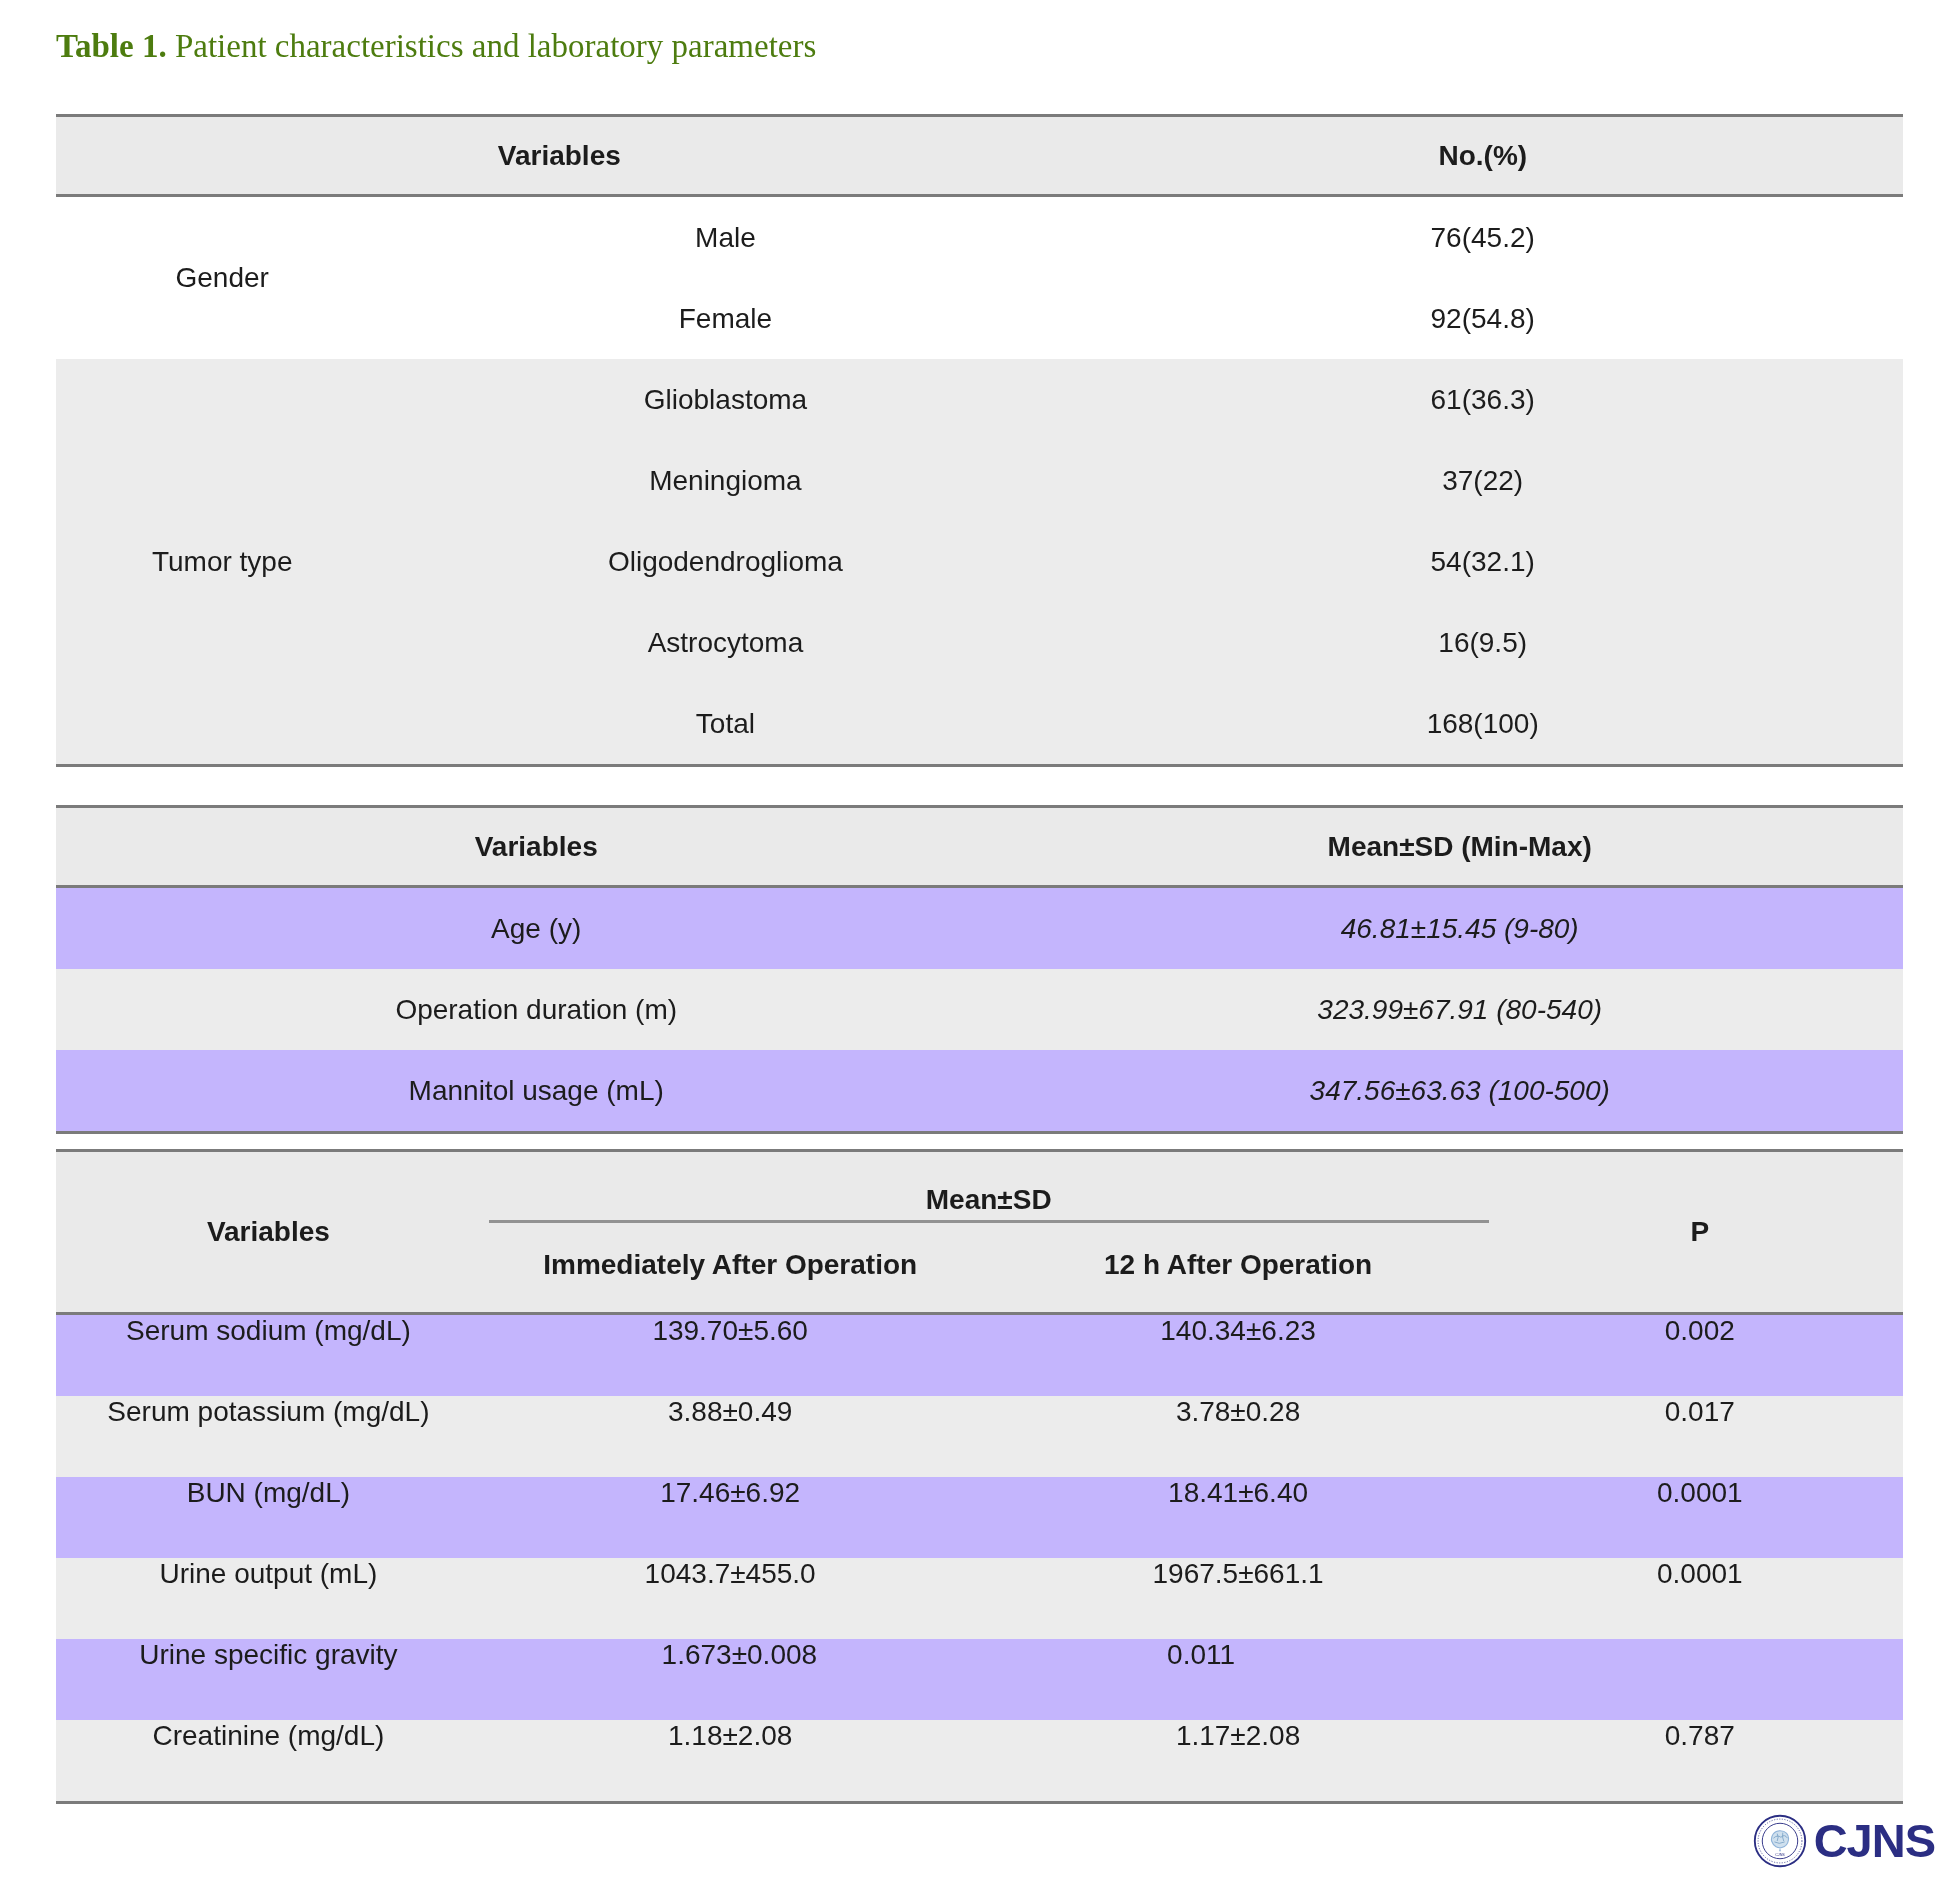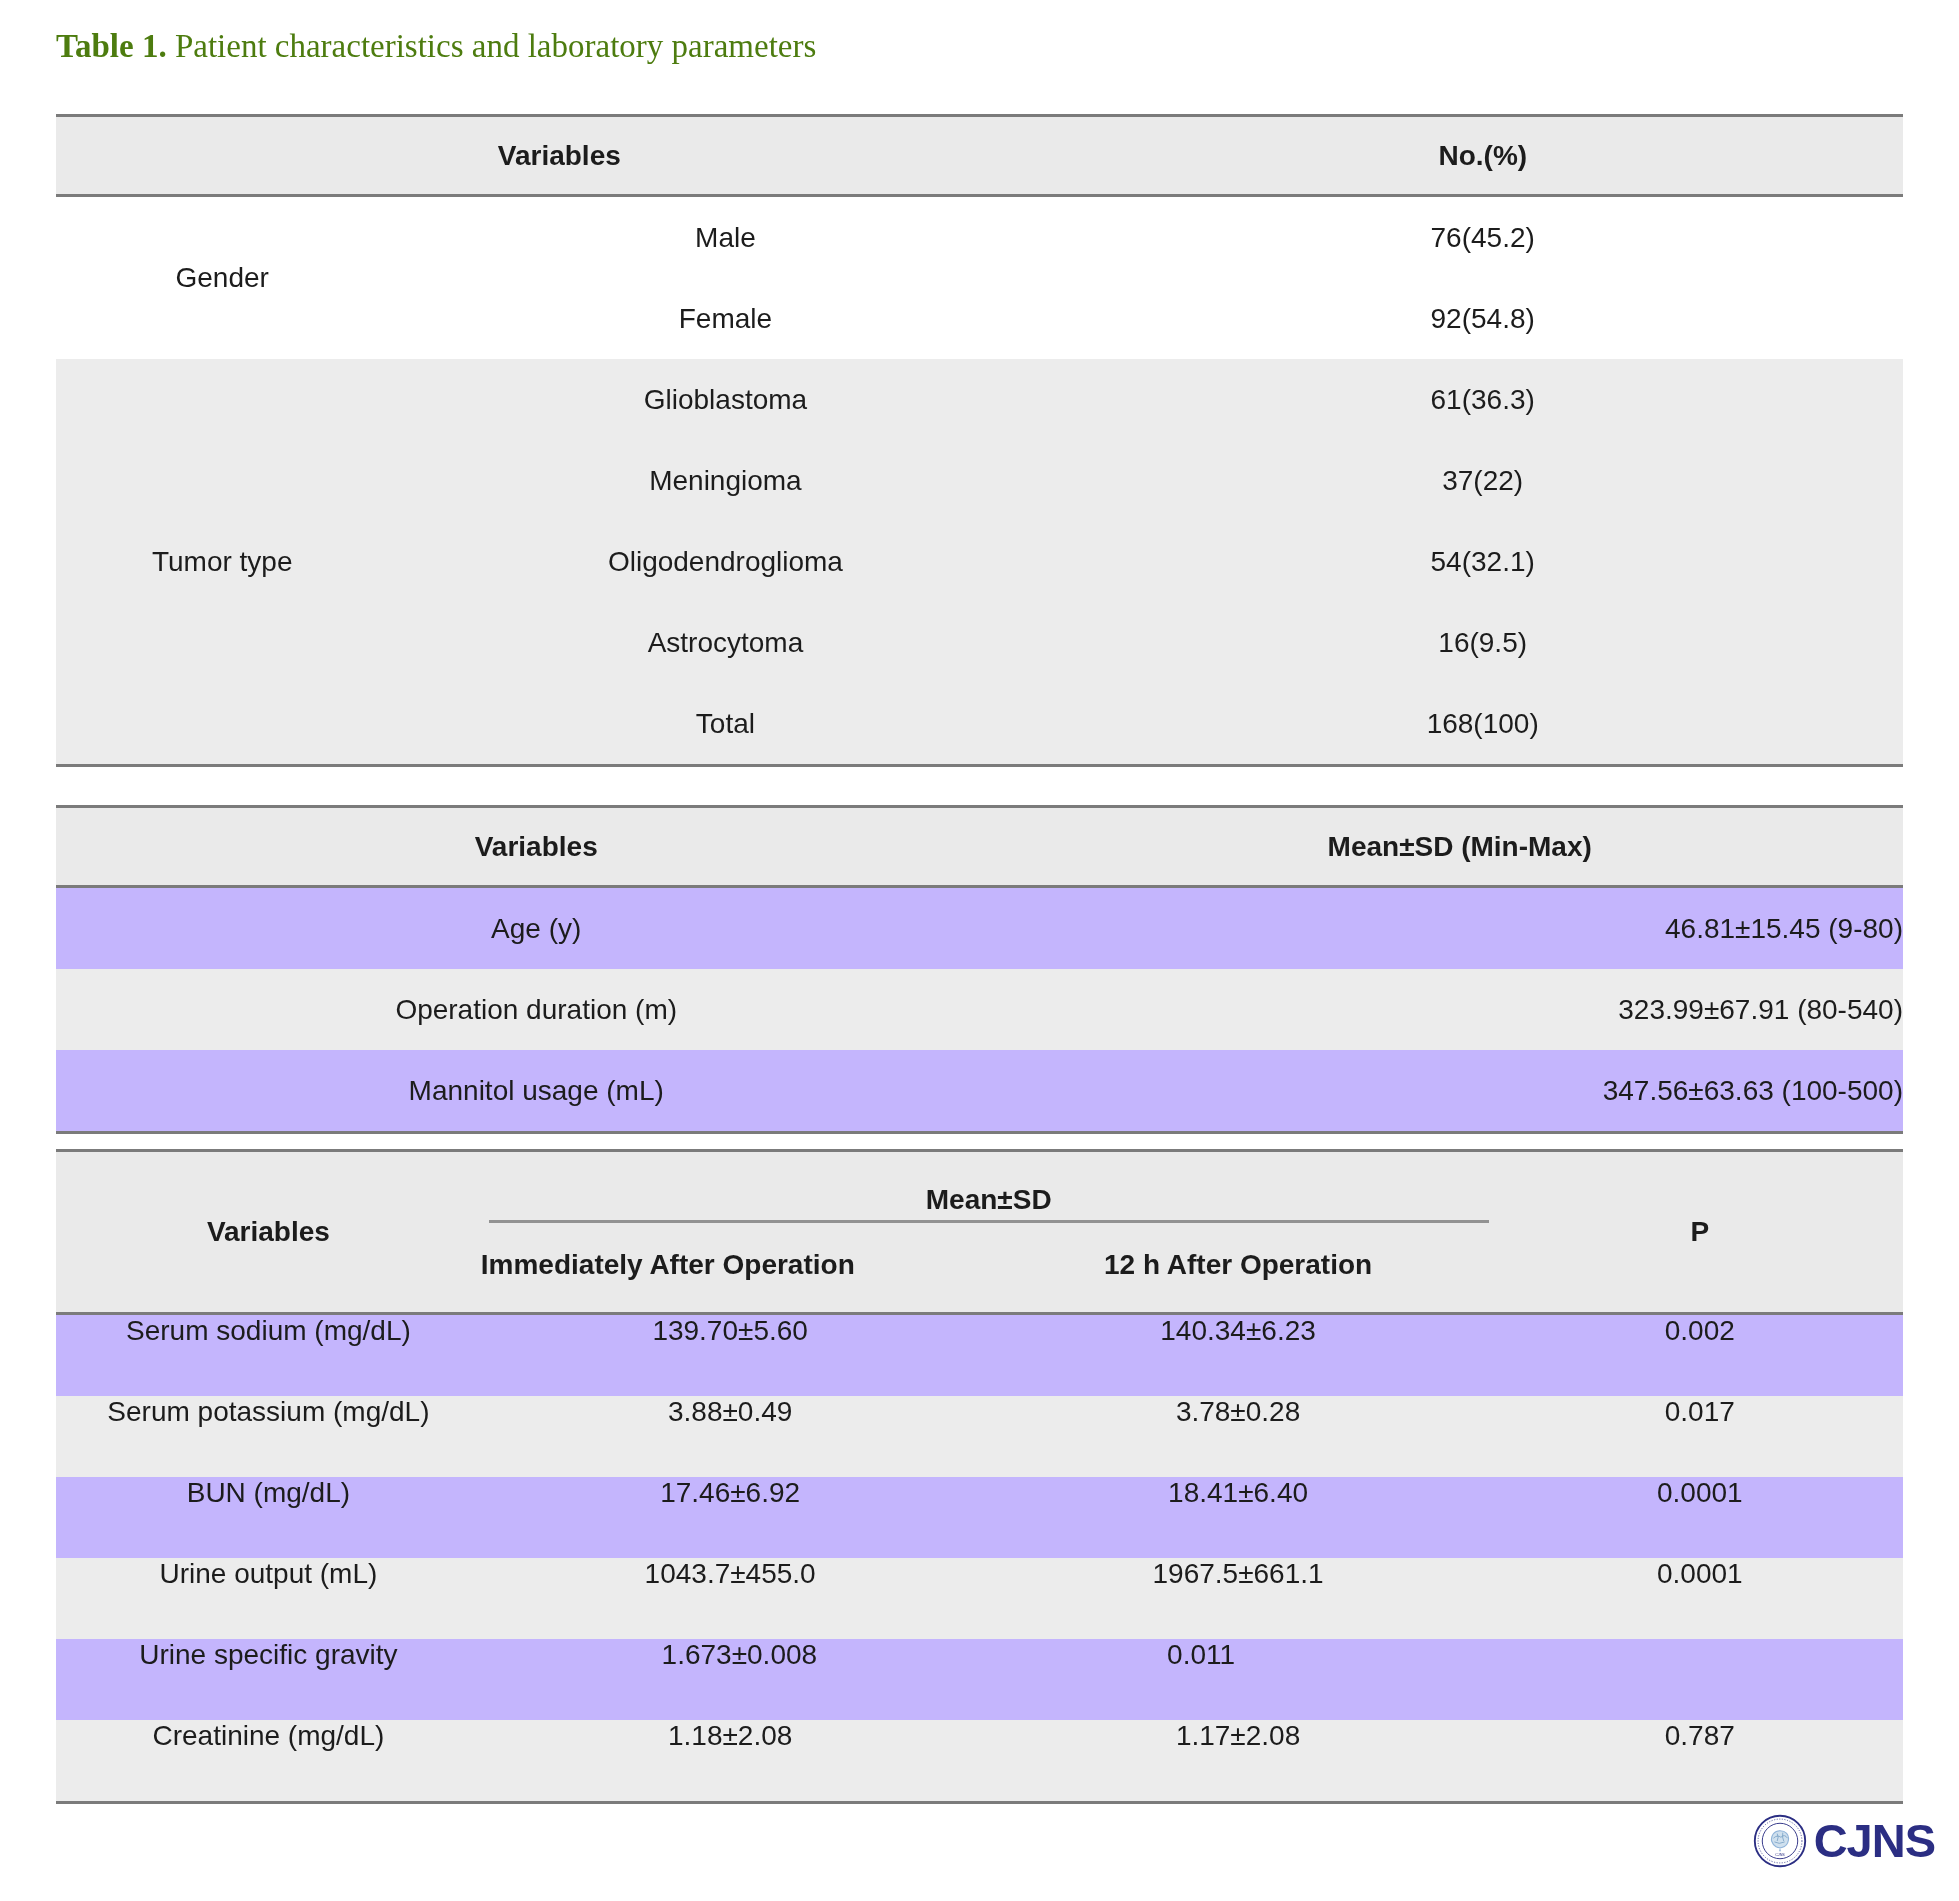--- a/index.html
+++ b/index.html
@@ -47,36 +47,36 @@
   .sect .grouprows { width:82%; }
   .grow { height:81px; display:flex; align-items:center; }
   .grow .subcell { width:44.5%; text-align:center; font-size:28px; }
   .grow .valcell { width:55.5%; text-align:center; font-size:28px; }
 
   
   .t2 .h-variables { width:52%; }
   .t2 .h-value { width:48%; }
   .t2row { height:81px; display:flex; align-items:center; }
   .t2row .labcell { width:52%; text-align:center; font-size:28px; }
-  .t2row .valcell { width:48%; text-align:right; font-size:28px; }
+  .t2row .valcell { width:48%; text-align:center; font-size:28px;font-style:italic; }
   .rw { background:#c4b5fd; }
   .rg { background:#ececec; }
 
   
   .t3head {
     background:#eaeaea; border-bottom:3px solid #7b7b7b;
     display:flex; height:160px;
   }
   .t3h-var { width:23%; display:flex; align-items:center; justify-content:center;
              font-weight:bold; font-size:28px; }
   .t3h-mid { width:55%; display:flex; flex-direction:column; justify-content:center; }
   .t3h-span { text-align:center; font-weight:bold; font-size:28px; padding-bottom:4px; }
   .t3h-line { height:3px; background:#929292; margin:0 8px; }
   .t3h-sub { display:flex; padding-top:26px; }
-  .t3h-sub1 { width:49.1%; font-weight:bold; font-size:28px; }
+  .t3h-sub1 { width:49.1%; text-align:center; font-weight:bold; font-size:28px; }
   .t3h-sub2 { width:50.9%; text-align:center; font-weight:bold; font-size:28px; }
   .t3h-p { width:22%; display:flex; align-items:center; justify-content:center;
            font-weight:bold; font-size:28px; }
   .t3row { height:81px; display:flex; align-items:flex-start; }
   .t3row .c-var { width:23%; text-align:center; font-size:28px; }
   .t3row .c-im  { width:27%; text-align:center; font-size:28px; }
   .t3row .c-12  { width:28%; text-align:center; font-size:28px; }
   .t3row .c-p   { width:22%; text-align:center; font-size:28px; }
 
   

